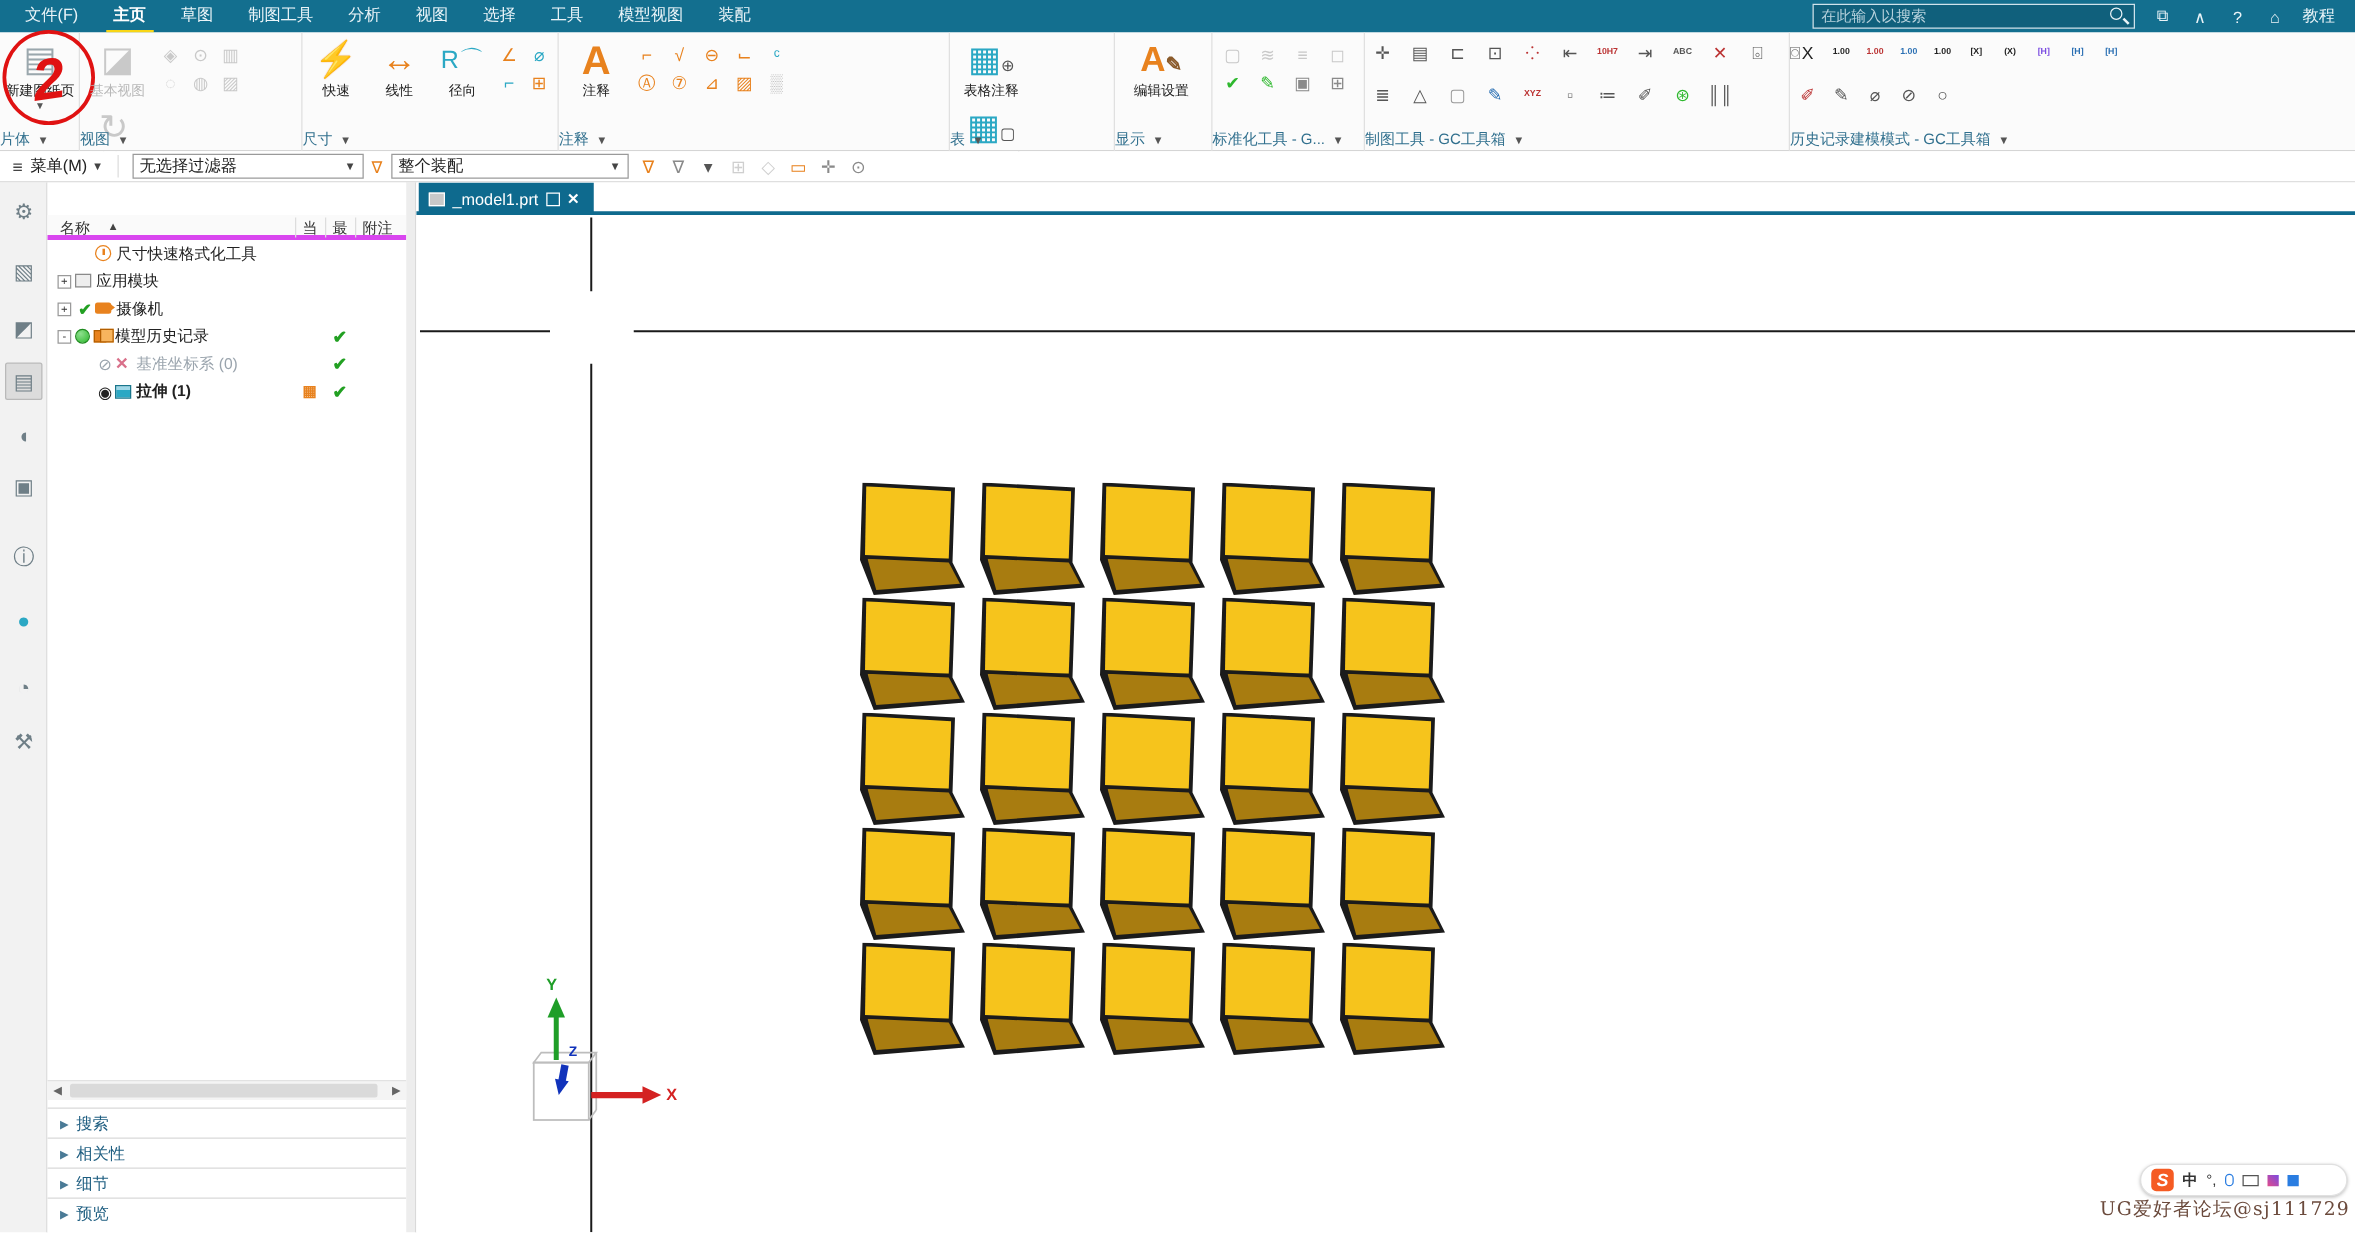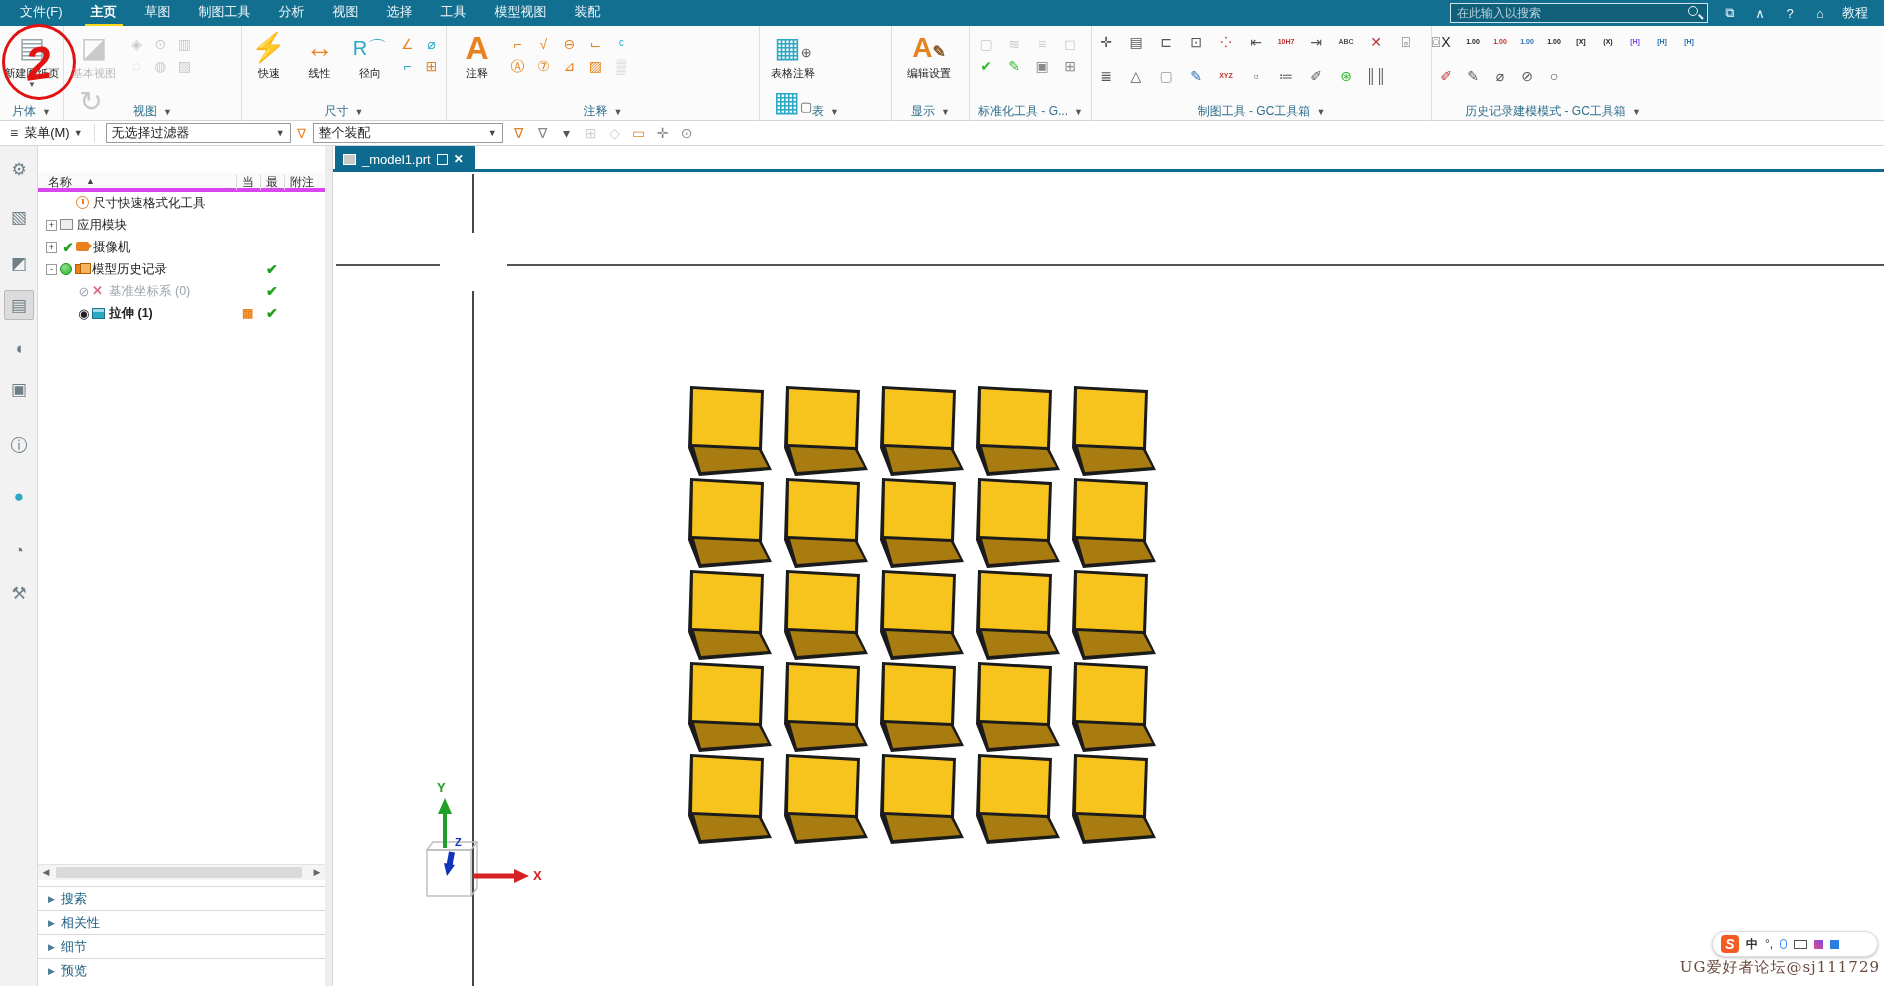--- a/index.html
+++ b/index.html
@@ -14,21 +14,21 @@
 #menu-search::placeholder{color:#b7d2dd}
 .mag{position:absolute;left:1688px;top:6px;width:10px;height:10px;border:1.6px solid #EAF4F8;border-radius:50%}
 .mag::after{content:"";position:absolute;left:9px;top:9px;width:6px;height:1.6px;background:#EAF4F8;transform:rotate(45deg)}
 #menubar-right{position:absolute;left:1722px;top:0;height:26px;display:flex;align-items:center;gap:14px;color:#EAF4F8;font-size:13px}
 #menubar-right .wic{width:16px;text-align:center}
 #tutorial-label{color:#EAF4F8;font-size:13px}
 
 
 #ribbon{position:absolute;left:0;top:26px;width:1884px;height:95px;background:#FBFBFB;border-bottom:1px solid #D5D5D5;display:flex}
 .rgroup{position:relative;height:95px;border-right:1px solid #E0E0E0;flex:none}
-.rlabel{position:absolute;bottom:1px;left:0;right:0;height:17px;font-size:12px;color:#31708E;text-align:center;white-space:nowrap}
+.rlabel{position:absolute;bottom:1px;left:0;right:0;height:17px;font-size:12px;color:#31708E;text-align:left;white-space:nowrap}
 .rlabel .dd{font-size:9px;color:#555;margin-left:6px}
 .bigbtn{display:inline-flex;flex-direction:column;align-items:center;justify-content:flex-start;vertical-align:top;margin-top:5px;cursor:default}
 .bigbtn .bicon{font-size:28px;line-height:34px;height:36px}
 .bigbtn .blabel{font-size:11px;color:#222;line-height:13px;white-space:nowrap}
 .bigbtn.disabled .blabel{color:#B8B8B8}
 .bigbtn .bdd{font-size:8px;color:#555;line-height:9px}
 .smallgrid{display:inline-grid;grid-auto-flow:row;gap:2px 4px;vertical-align:top;margin-top:8px}
 .ic{display:inline-flex;align-items:center;justify-content:center;width:20px;height:20px;font-size:14px;line-height:20px;text-align:center}
 .ic.txt{font-size:7px;font-weight:bold;letter-spacing:0}
 

